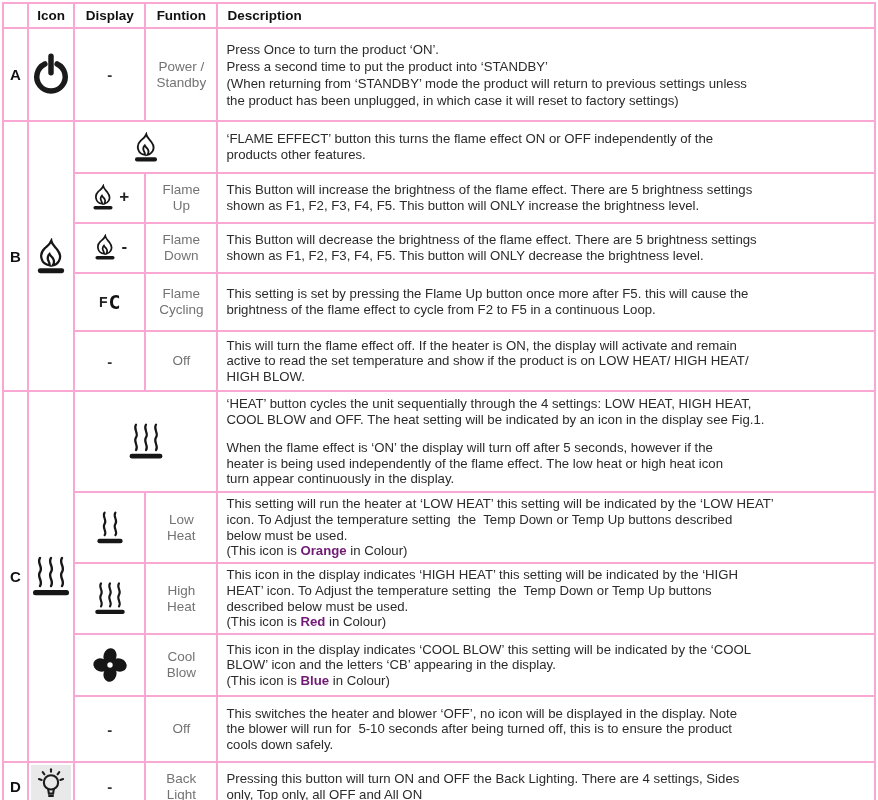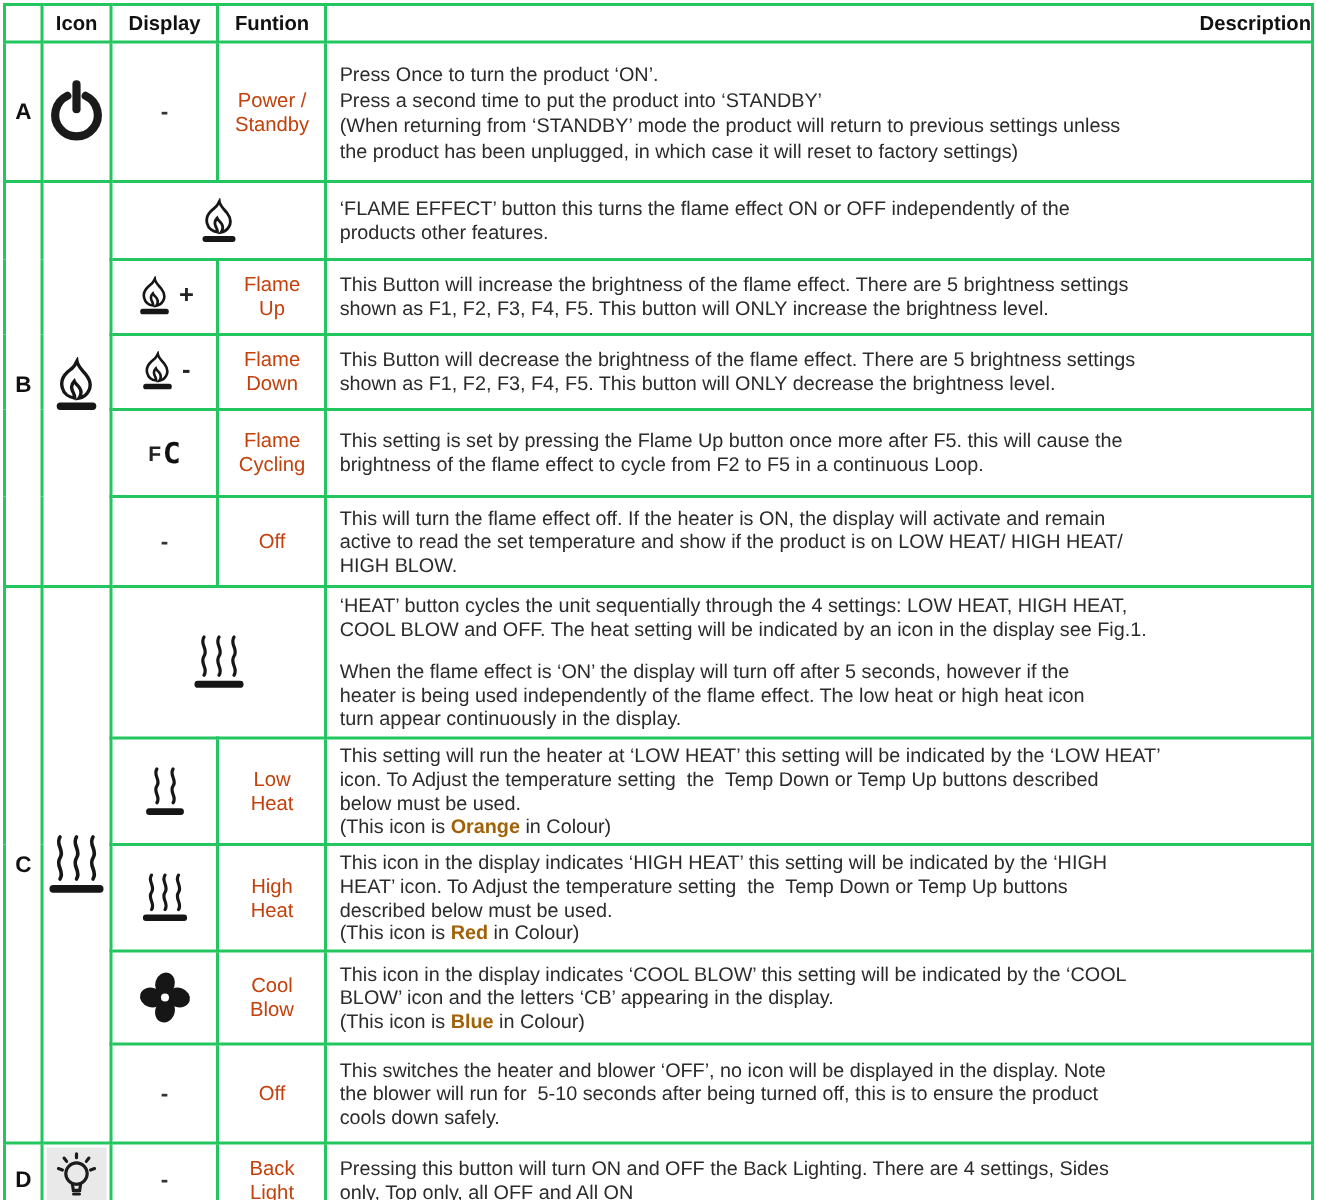--- a/index.html
+++ b/index.html
@@ -1,41 +1,41 @@
 <!DOCTYPE html>
 <html><head>
 <meta charset="utf-8">
 <style>
   html,body{margin:0;padding:0;background:#fff;}
   body{width:878px;font-family:"Liberation Sans","DejaVu Sans",sans-serif;color:#262626;}
   .sheet{width:874px;margin:2px auto 0 auto;}
   table{border-collapse:collapse;table-layout:fixed;width:874px;}
-  td{border:2px solid #22c55e;vertical-align:middle;overflow:hidden;padding:0;}
+  td{border:2px solid #f9a8d4;vertical-align:middle;overflow:hidden;padding:0;}
   
   col.c-letter{width:25px;} col.c-icon{width:46px;} col.c-display{width:71px;}
   col.c-funtion{width:72px;} col.c-desc{width:656px;}
   
   tr.h-hdr td{height:23px;} tr.h-a td{height:85px;}
   tr.h-b1 td{height:44px;} tr.h-b2 td{height:42px;} tr.h-b3 td{height:42px;}
   tr.h-b4 td{height:50px;} tr.h-b5 td{height:52px;margin-top:41px;}
   tr.h-c1 td{height:93px;} tr.h-c2 td{height:63px;} tr.h-c3 td{height:63px;}
   tr.h-c4 td{height:54px;} tr.h-c5 td{height:58px;}
   tr.h-d td{height:41px;}
   
   .hdr{font-weight:bold;font-size:13.5px;color:#111;text-align:center;}
-  .hdr.left{text-align:right;padding-left:9px;}
+  .hdr.left{text-align:left;padding-left:9px;}
   .letter{font-weight:bold;font-size:15px;color:#111;text-align:center;}
   .iconcell{text-align:center;}
   .displaycell{text-align:center;font-size:14px;color:#333;}
-  .funtioncell{text-align:center;font-size:13.5px;color:#c2410c;line-height:16px;}
+  .funtioncell{text-align:center;font-size:13.5px;color:#737373;line-height:16px;}
   .desccell{padding:3px 8px 3px 8px;font-size:13.2px;color:#2b2b2b;}
   .line{white-space:pre-wrap;line-height:15.6px;}
   .desc-a .line{line-height:17px;}
   .pgap{height:13px;}
-  .b{font-weight:bold;color:#a16207;}
+  .b{font-weight:bold;color:#701a75;}
   .dash{font-size:15px;font-weight:bold;color:#333;}
   
   .flamewrap{display:inline-flex;align-items:center;justify-content:center;gap:3px;}
   .pm{font-size:17px;font-weight:bold;color:#222;line-height:1;}
   
   .fc{display:inline-flex;align-items:center;gap:1px;}
   .fc-f{font-size:14px;font-weight:600;color:#222;}
   .fc-c{font-family:"DejaVu Sans Mono",monospace;font-size:20px;font-weight:bold;color:#111;transform:scaleY(0.95);}
   
   .bulb-bg{display:inline-block;background:#e9e9e9;padding:2px 3px;line-height:0;}

